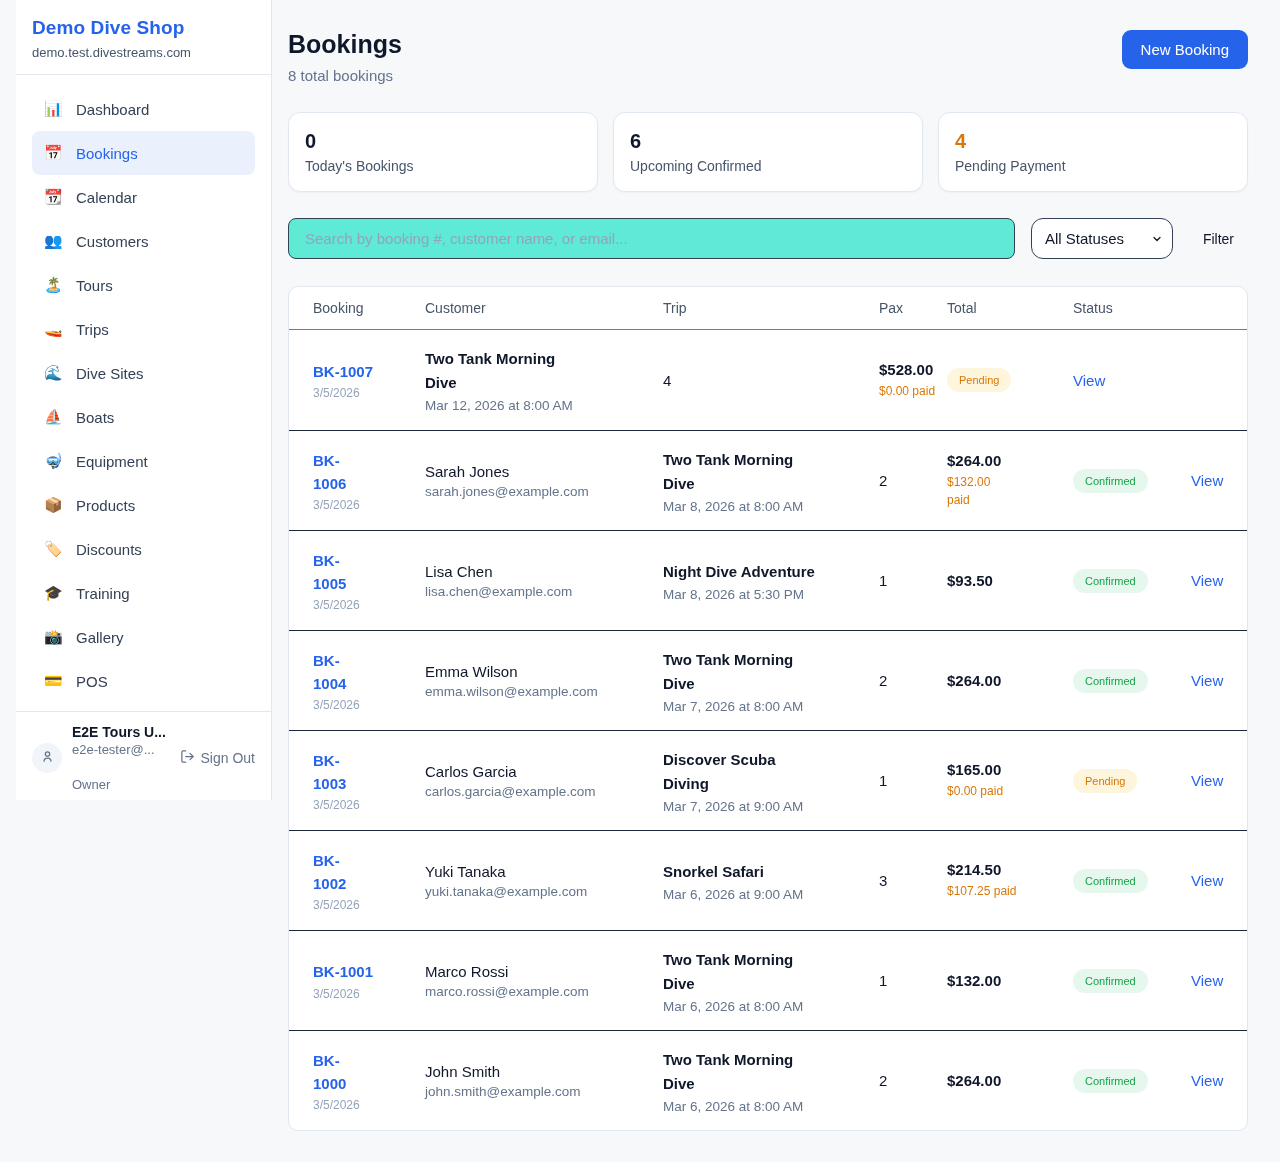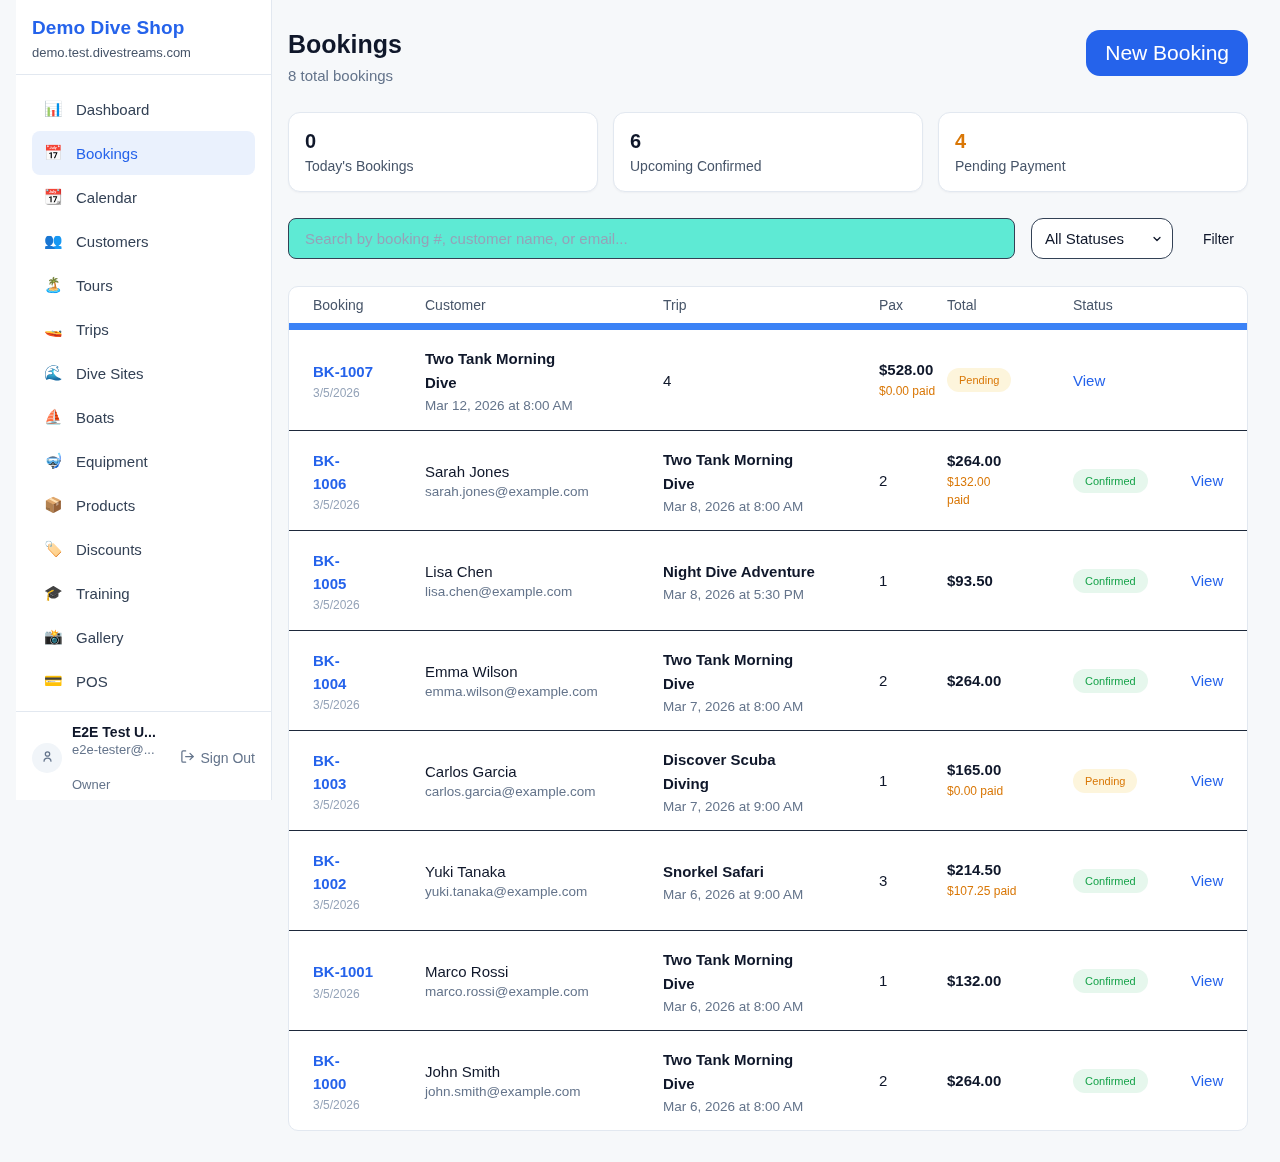--- a/index.html
+++ b/index.html
@@ -45,22 +45,22 @@
     display:flex; align-items:center; gap:6px; background:none; border:none;
     font-family:inherit; font-size:14px; color:#64748b; cursor:pointer; flex:0 0 auto;
   }
 
   
   .main { position:absolute; left:256px; top:0; width:1024px; padding:30px 32px 30px 32px; }
   .page-header { display:flex; align-items:flex-start; justify-content:space-between; }
   .page-title { font-size:25px; font-weight:700; color:#0f172a; }
   .page-subtitle { margin-top:8px; font-size:15px; color:#64748b; }
   .btn-primary {
-    background:#2563eb; color:#ffffff; border:none; border-radius:14px;
-    font-family:inherit; font-size:21px; font-weight:500;
+    background:#2563eb; color:#ffffff; border:none; border-radius:9px;
+    font-family:inherit; font-size:15px; font-weight:500;
     padding:11px 19px; cursor:pointer;
   }
 
   .stats { display:flex; gap:15px; margin-top:28px; }
   .stat-card {
     flex:1; background:#ffffff; border:1px solid #e2e8f0; border-radius:12px;
     padding:17px 16px; box-shadow:0 1px 2px rgba(15,23,42,0.04);
   }
   .stat-value { font-size:20px; font-weight:700; color:#0f172a; }
   .stat-value.orange { color:#d97706; }
@@ -83,21 +83,21 @@
     background:none; border:none; font-family:inherit; font-size:14px;
     font-weight:500; color:#0f172a; cursor:pointer; padding:0 14px;
   }
 
   
   .table-card {
     margin-top:27px; background:#ffffff; border:1px solid #e2e8f0;
     border-radius:10px; overflow:hidden;
   }
   .tgrid { display:grid; grid-template-columns:112px 238px 216px 68px 126px 118px 1fr; align-items:center; }
-  .thead { padding:0 24px; height:43px; border-bottom:7px solid #3b82f6; }
+  .thead { padding:0 24px; height:43px; border-bottom:1px solid #3b82f6; }
   .thead .col { font-size:14px; font-weight:500; color:#475569; }
   .trow { padding:0 24px; min-height:100px; }
   .trow + .trow { border-top:1px solid #1e293b; }
   .bk-id { font-size:15px; font-weight:600; color:#2563eb; white-space:pre-line; line-height:1.55; cursor:pointer; }
   .bk-date { font-size:12px; color:#94a3b8; margin-top:3px; }
   .cust-name { font-size:15px; color:#0f172a; }
   .cust-email { font-size:13.5px; color:#64748b; margin-top:4px; }
   .trip-title { font-size:15px; font-weight:600; color:#0f172a; white-space:pre-line; line-height:1.6; }
   .trip-time { font-size:13.5px; color:#64748b; margin-top:3px; }
   .pax { font-size:15px; color:#0f172a; }
@@ -182,21 +182,21 @@
     <div class="user-box">
       <div class="avatar">
         <span>
           <svg width="15" height="15" viewBox="0 0 24 24" fill="none" stroke="currentColor" stroke-width="2" stroke-linecap="round">
               <circle cx="12" cy="8" r="3.5"></circle>
               <path d="M6.5 19.5c0-3 2.5-5 5.5-5s5.5 2 5.5 5"></path>
             </svg>
         </span>
       </div>
       <div class="user-info">
-        <div class="user-name">E2E Test U...</div>
+        <div class="user-name">E2E Tours U...</div>
         <div class="user-email">e2e-tester@...</div>
         <div class="user-role">Owner</div>
       </div>
       <button class="signout">
         <span>
           <svg width="15" height="15" viewBox="0 0 24 24" fill="none" stroke="currentColor" stroke-width="2" stroke-linecap="round" stroke-linejoin="round">
               <path d="M9 21H5a2 2 0 0 1-2-2V5a2 2 0 0 1 2-2h4"></path>
               <polyline points="16 17 21 12 16 7"></polyline>
               <line x1="21" y1="12" x2="9" y2="12"></line>
             </svg>

